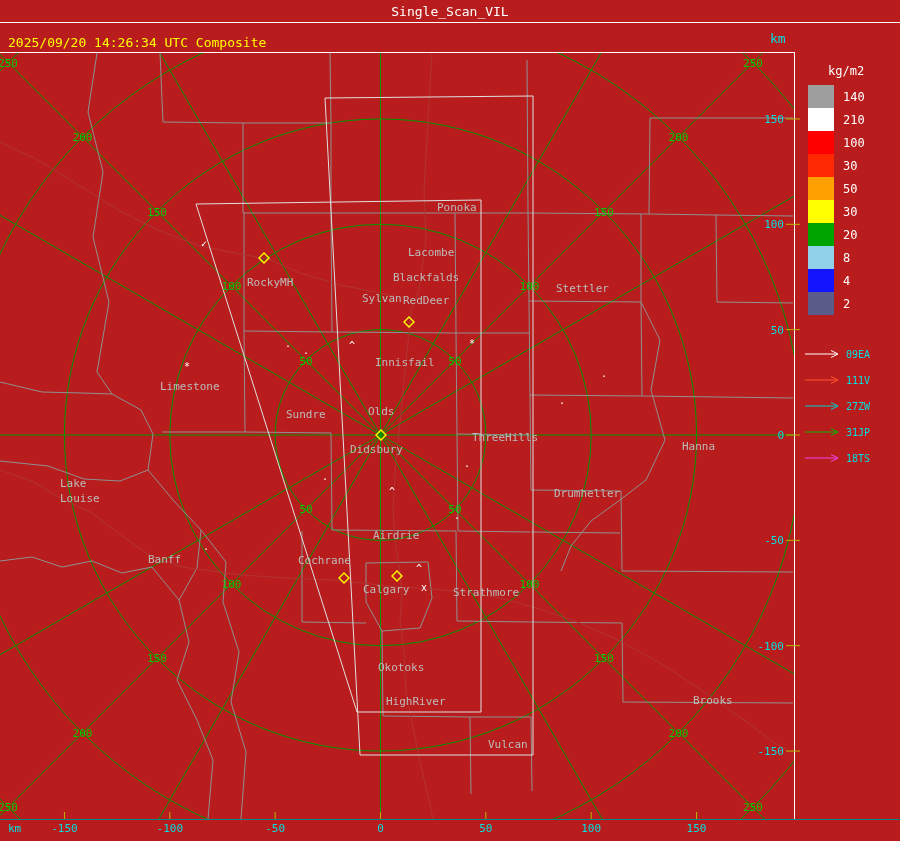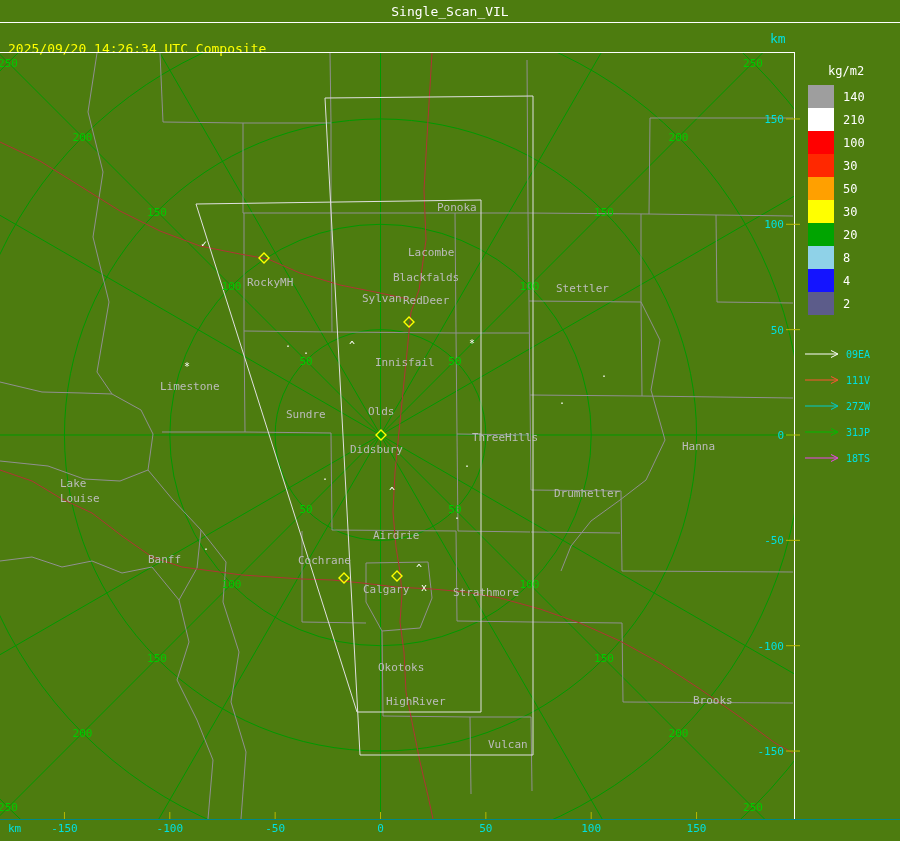--- a/index.html
+++ b/index.html
@@ -1,24 +1,24 @@
 <!DOCTYPE html>
 <html><head>
 <meta charset="utf-8">
 <style>
   * { margin:0; padding:0; box-sizing:border-box; }
   html,body { background:#000; }
   body { width:900px; height:841px; overflow:hidden; }
-  .screen { position:relative; width:900px; height:841px; background:#4d7c0f;
+  .screen { position:relative; width:900px; height:841px; background:#b91c1c;
             font-family:"DejaVu Sans Mono", monospace; }
   .title-bar { position:absolute; top:0; left:0; width:900px; height:22px;
                display:flex; justify-content:center; align-items:center;
                color:#ffffff; font-size:13px; }
   .header-row { position:absolute; top:31px; left:0; width:795px; height:20px; }
-  .timestamp { position:absolute; left:8px; top:10px; color:#ffff00; font-size:13px; }
+  .timestamp { position:absolute; left:8px; top:4px; color:#ffff00; font-size:13px; }
   .km-top { position:absolute; left:770px; top:0; color:#00e0e0; font-size:13px; }
   svg#map { position:absolute; top:0; left:0; }
   text.maptext { font-family:"DejaVu Sans Mono", monospace; font-size:11px; }
   text.small { font-size:10px; }
   .legend { position:absolute; left:800px; top:44px; width:100px;margin-top:20px; }
   .legend-unit { color:#ffffff; font-size:12px; margin-left:28px; margin-bottom:7px; }
   .cb-row { display:flex; align-items:center; height:23px; }
   .cb-swatch { width:26px; height:23px; display:inline-block; margin-left:8px; flex:none; }
   .cb-label { color:#ffffff; font-size:12px; margin-left:9px; }
   #radar-legend { margin-top:26px; }

